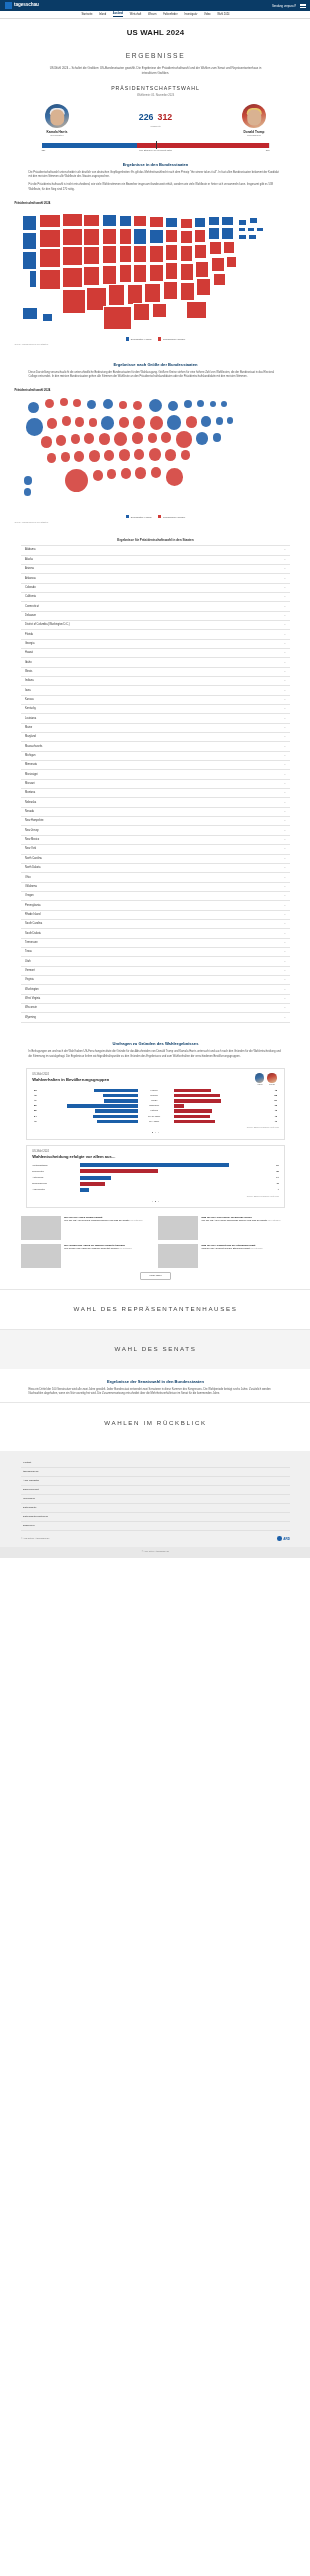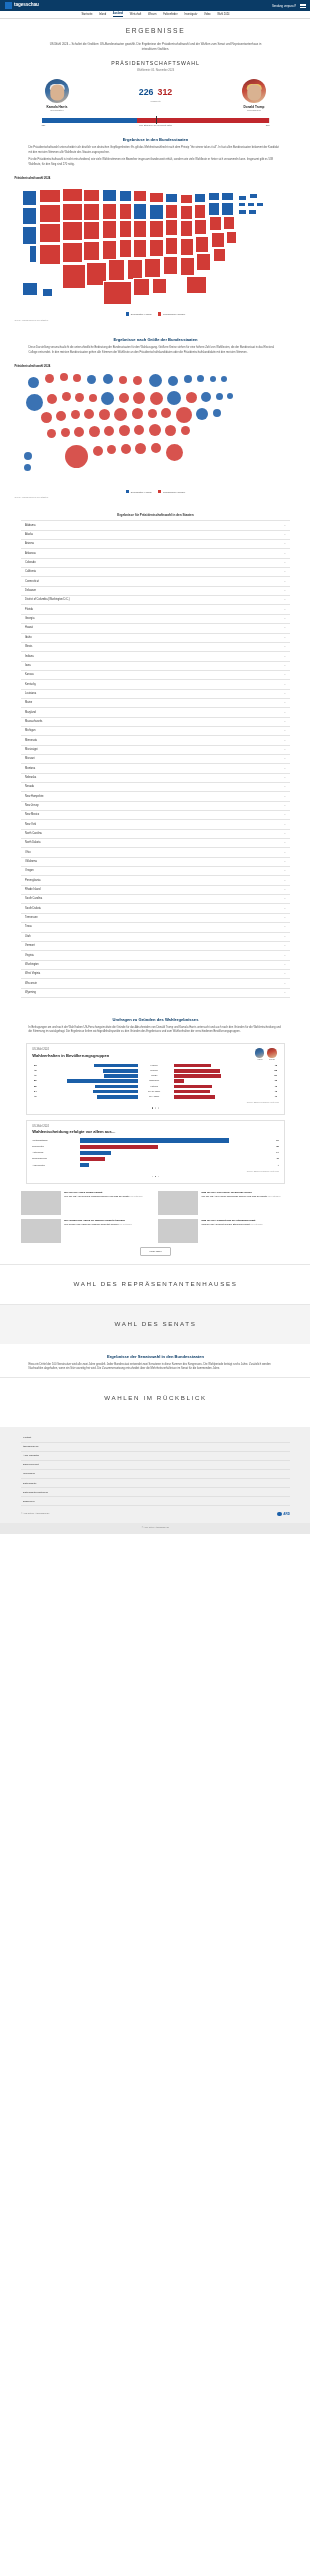--- a/index.html
+++ b/index.html
@@ -335,20 +335,21 @@
     <span class="nav-item">Inland</span>
     <span class="nav-item active">Ausland</span>
     <span class="nav-item">Wirtschaft</span>
     <span class="nav-item">Wissen</span>
     <span class="nav-item">Faktenfinder</span>
     <span class="nav-item">Investigativ</span>
     <span class="nav-item">Video</span>
     <span class="nav-item">Wahl 2024</span>
   </div>
 
+  <div class="page-title">US WAHL 2024</div>
 
   <div class="section-band">
     <h2>ERGEBNISSE</h2>
   </div>
   <div class="lede">US-Wahl 2024 – Schaltet die Grafiken: US-Bundesstaaten gewählt. Die Ergebnisse der Präsidentschaftswahl und der Wahlen zum Senat und Repräsentantenhaus in interaktiven Grafiken.</div>
 
   <div class="subhead">PRÄSIDENTSCHAFTSWAHL</div>
   <div class="subhead-sub">Wahltermin: 05. November 2024</div>
 
   <div class="cand-row">

